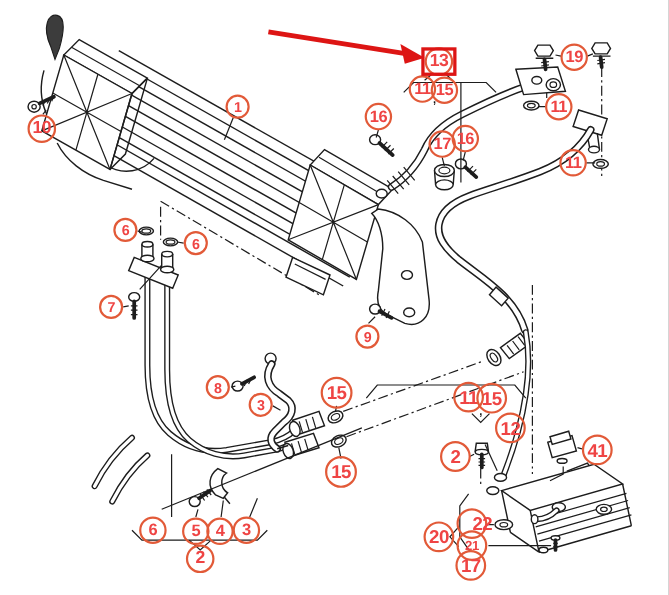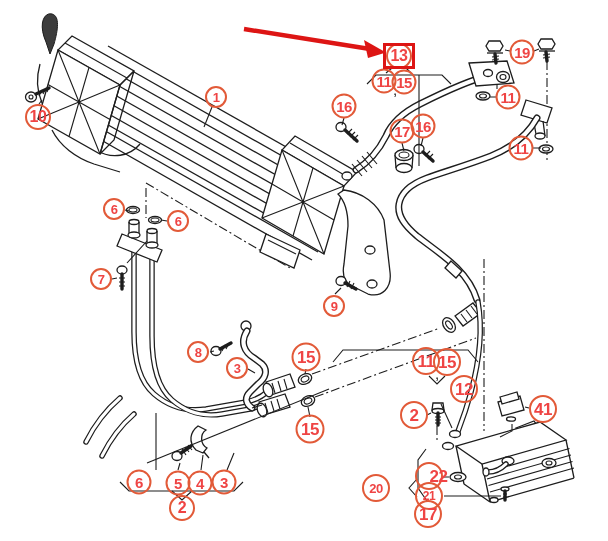--- a/index.html
+++ b/index.html
@@ -344,21 +344,21 @@
       <div class="callout" style="left: 198px; top: 352px; width: 22px; height: 22px; font-size: 13px;">8</div>
       <div class="callout" style="left: 237px; top: 368px; width: 22px; height: 22px; font-size: 13px;">3</div>
       <div class="callout" style="left: 306px; top: 357px; width: 29px; height: 29px; font-size: 17px;">15</div>
       <div class="callout" style="left: 310px; top: 429px; width: 29px; height: 29px; font-size: 17px;">15</div>
       <div class="callout" style="left: 426px; top: 361px; width: 28px; height: 28px; font-size: 17px;">11</div>
       <div class="callout" style="left: 447px; top: 362px; width: 28px; height: 28px; font-size: 17px;">15</div>
       <div class="callout" style="left: 464px; top: 389px; width: 28px; height: 28px; font-size: 17px;">12</div>
       <div class="callout" style="left: 414px; top: 415px; width: 28px; height: 28px; font-size: 17px;">2</div>
       <div class="callout" style="left: 543px; top: 409px; width: 28px; height: 28px; font-size: 17px;">41</div>
       <div class="callout" style="left: 429px; top: 476px; width: 28px; height: 28px; font-size: 17px; padding-left: 19px;">22</div>
-      <div class="callout" style="left: 376px; top: 488px; width: 28px; height: 28px; font-size: 13px;">20</div>
+      <div class="callout" style="left: 399px; top: 488px; width: 28px; height: 28px; font-size: 17px;">20</div>
       <div class="callout" style="left: 429px; top: 496px; width: 28px; height: 28px; font-size: 12px;">21</div>
       <div class="callout" style="left: 428px; top: 514px; width: 28px; height: 28px; font-size: 17px;">17</div>
       <div class="callout" style="left: 139px; top: 482px; width: 25px; height: 25px; font-size: 15px;">6</div>
       <div class="callout" style="left: 178px; top: 483px; width: 25px; height: 25px; font-size: 15px;">5</div>
       <div class="callout" style="left: 200px; top: 483px; width: 25px; height: 25px; font-size: 15px;">4</div>
       <div class="callout" style="left: 224px; top: 482px; width: 25px; height: 25px; font-size: 15px;">3</div>
       <div class="callout" style="left: 182px; top: 508px; width: 26px; height: 26px; font-size: 16px;">2</div>
       <span class="sep" style="left: 395px; top: 89px;">,</span>
       <span class="sep" style="left: 437px; top: 373px;">,</span>
     </div>

